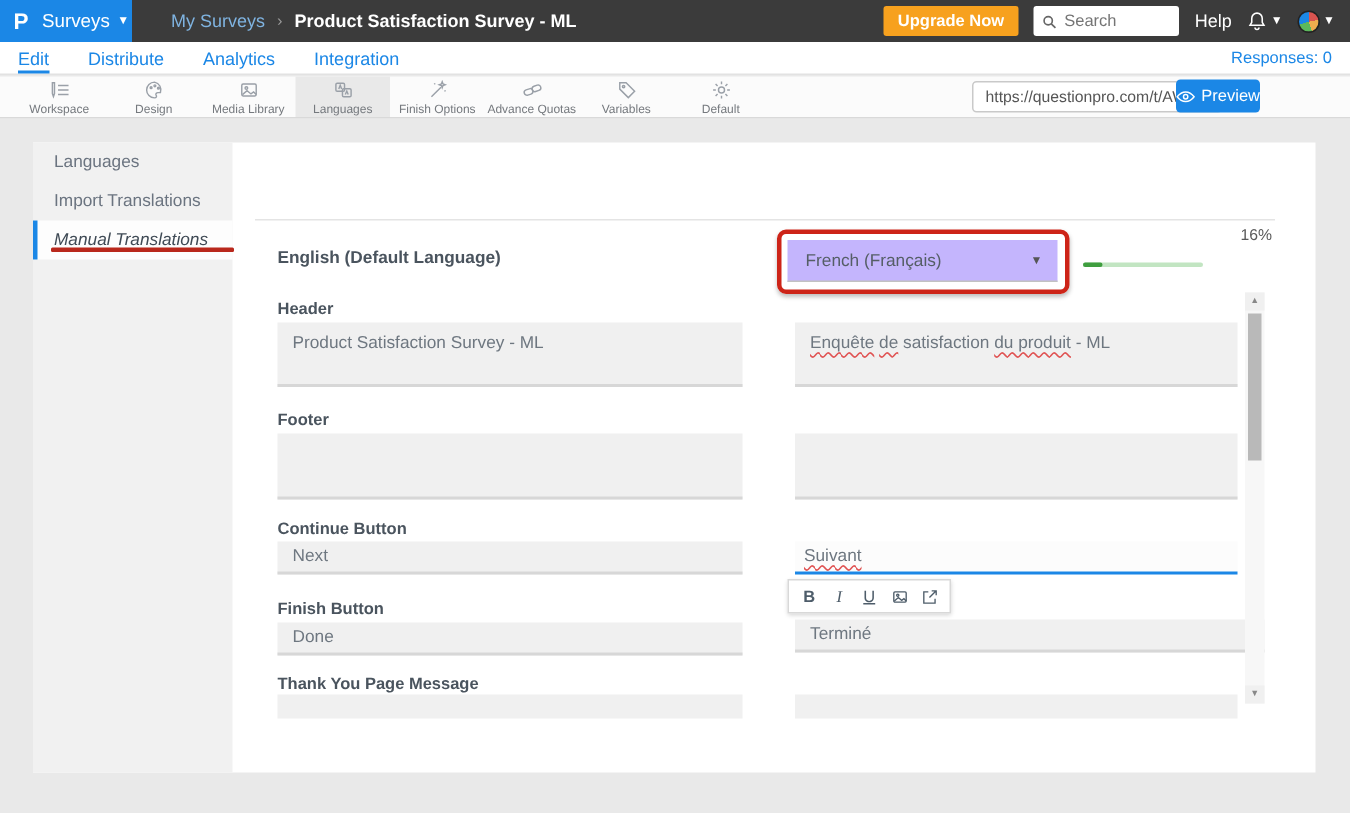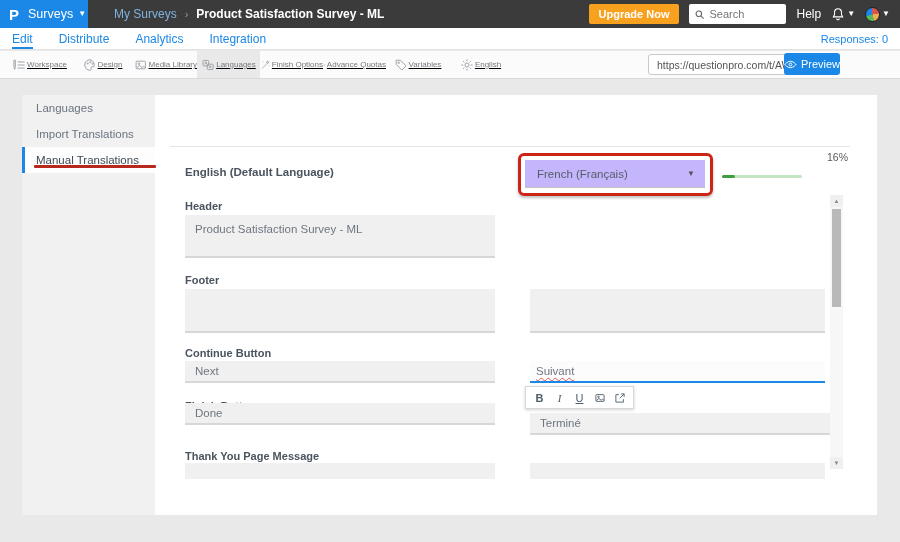--- a/index.html
+++ b/index.html
@@ -25,35 +25,35 @@
   .avatar { width:15px; height:15px; border-radius:50%; background:conic-gradient(#d9534f 0 22%, #f0ad4e 22% 45%, #5cb85c 45% 70%, #1b87e6 70% 100%); border:1.5px solid #222; }
 
   
   .navrow { position:absolute; top:28px; left:0; width:900px; height:22px; background:#fff; border-bottom:1px solid #e2e2e2; display:flex; align-items:stretch; padding-left:12px; }
   .nav-item { font-size:12px; color:#1b87e6; display:flex; align-items:center; margin-right:26px; cursor:pointer; border-bottom:2px solid transparent; padding-top:2px; }
   .nav-item.active { border-bottom-color:#1b87e6; }
   .responses { margin-left:auto; padding-right:12px; font-size:11px; color:#1b87e6; display:flex; align-items:center; cursor:pointer; }
 
   
   .toolbar { position:absolute; top:51px; left:0; width:900px; height:28px; background:#fbfbfb; border-bottom:1px solid #d9d9d9; display:flex; padding-left:8px; }
-  .tool { width:63px; display:flex; flex-direction:row; align-items:center; justify-content:center; gap:1px; cursor:pointer;text-decoration:underline; }
+  .tool { width:63px; display:flex; flex-direction:column; align-items:center; justify-content:center; gap:1px; cursor:pointer; }
   .tool.active { background:#e9e9e9; }
   .tool svg { stroke:#9aa0a8; fill:none; stroke-width:1.1; }
   .tool-label { font-size:8px; color:#75797e; white-space:nowrap; }
   .url-box { position:absolute; left:648px; top:54px; width:167px; height:21px; background:#fff; border:1px solid #c9c9c9; border-radius:3px; display:flex; align-items:center; padding:0 5px 0 8px; }
   .url-text { font-size:10.5px; color:#555; flex:1; overflow:hidden; white-space:nowrap; }
   .pencil { font-size:11px; color:#555; cursor:pointer; }
   .preview-btn { position:absolute; left:784px; top:53px; width:56px; height:22px; background:#1b87e6; border:none; border-radius:3px; color:#fff; font-size:11px; display:flex; align-items:center; justify-content:center; gap:4px; cursor:pointer; font-family:inherit; }
   .preview-btn svg { stroke:#fff; fill:none; stroke-width:1.2; }
 
   
   .card { position:absolute; left:22px; top:95px; width:855px; height:420px; background:#fff; }
   .sidebar { position:absolute; left:0; top:0; width:133px; height:420px; background:#f1f1f1; }
   .side-item { height:26px; display:flex; align-items:center; padding-left:14px; font-size:11.5px; color:#6b7480; cursor:pointer; }
-  .side-item.active { background:#fdfdfd; border-left:3px solid #1b87e6; padding-left:11px; color:#3f4a55; }
+  .side-item.active { background:#fdfdfd; border-left:3px solid #1b87e6; padding-left:11px; color:#3f4a55;font-style:italic; }
   .annotation-underline { position:absolute; left:12px; top:70px; width:122px; height:3px; background:#b9281c; border-radius:1px; }
 
   
   .tabs { position:absolute; left:163px; top:30px; display:flex; gap:30px; }
   .tab { font-size:11.5px; color:#5a646e; padding-bottom:7px; cursor:pointer; border-bottom:2px solid transparent; }
   .tab.active { color:#39424d; font-weight:bold; border-bottom-color:#1b87e6; }
   .tab-sep { position:absolute; left:148px; top:51px; width:680px; height:1px; background:#e4e4e4; }
 
   
   .src-lang-label { position:absolute; left:163px; top:71px; font-size:11.5px; font-weight:bold; color:#4a545e; }
@@ -188,21 +188,21 @@
           <path d="M2.5 2.5h4.8L13.8 9l-4.8 4.8L2.5 7.3z"></path>
           <circle cx="5.4" cy="5.4" r=".9"></circle>
         </svg>
       <span class="tool-label">Variables</span>
     </div>
     <div class="tool">
       <svg width="14" height="14" viewBox="0 0 16 16">
           <circle cx="8" cy="8" r="2.3"></circle>
           <path d="M8 1.6v2.1M8 12.3v2.1M1.6 8h2.1M12.3 8h2.1M3.5 3.5L5 5M11 11l1.5 1.5M12.5 3.5L11 5M5 11l-1.5 1.5"></path>
         </svg>
-      <span class="tool-label">English</span>
+      <span class="tool-label">Default</span>
     </div>
   </div>
   <div class="url-box">
     <span class="url-text">https://questionpro.com/t/AW22Zd1S1</span>
     <span class="pencil">✎</span>
   </div>
   <button class="preview-btn">
     <svg width="13" height="9" viewBox="0 0 16 10">
         <path d="M1 5s3-4 7-4 7 4 7 4-3 4-7 4-7-4-7-4z"></path>
         <circle cx="8" cy="5" r="1.8"></circle>
@@ -227,20 +227,21 @@
       <span class="caret">▼</span>
     </div>
     <div class="annotation-ring"></div>
     <div class="progress-track">
       <div class="progress-fill" style="width: 16%;"></div>
     </div>
     <div class="progress-label">16%</div>
 
     <div class="field-label" style="top:105px">Header</div>
     <div class="tbox src" style="left:163px;top:120px;width:310px;height:43px">Product Satisfaction Survey - ML</div>
+    <div class="tbox" style="left:508px;top:120px;width:295px;height:43px"><span class="sq">Enquête</span><span> </span><span class="sq">de</span><span> satisfaction </span><span class="sq">du produit</span><span> - ML</span></div>
 
     <div class="field-label" style="top:179px">Footer</div>
     <div class="tbox src" style="left:163px;top:194px;width:310px;height:44px"></div>
     <div class="tbox" style="left:508px;top:194px;width:295px;height:44px"></div>
 
     <div class="field-label" style="top:252px">Continue Button</div>
     <div class="tbox src oneline" style="left:163px;top:266px;width:310px;height:22px">Next</div>
     <div class="tbox focused" style="left:508px;top:266px;width:295px;height:22px"><span class="sq">Suivant</span></div>
 
     <div class="editor-toolbar">
@@ -256,21 +257,21 @@
       </span>
       <span class="ed-btn">
         <svg width="12" height="12" viewBox="0 0 16 16">
             <path d="M6.5 3.5h-4v10h10v-4"></path>
             <path d="M9.5 2.5h4v4M13.5 2.5l-6 6"></path>
           </svg>
       </span>
     </div>
 
     <div class="field-label" style="top:305px">Finish Button</div>
-    <div class="tbox src oneline" style="left:163px;top:308px;width:310px;height:22px">Done</div>
+    <div class="tbox src oneline" style="left:163px;top:320px;width:310px;height:22px">Done</div>
     <div class="tbox oneline" style="left:508px;top:318px;width:313px;height:22px">Terminé</div>
 
     <div class="field-label" style="top:355px">Thank You Page Message</div>
     <div class="tbox src" style="left:163px;top:368px;width:310px;height:6px;border-bottom:none"></div>
     <div class="tbox" style="left:508px;top:368px;width:295px;height:6px;border-bottom:none"></div>
 
     <div class="vscroll">
       <div class="vs-arrow" style="top:0">▲</div>
       <div class="vs-thumb"></div>
       <div class="vs-arrow" style="bottom:0">▼</div>

